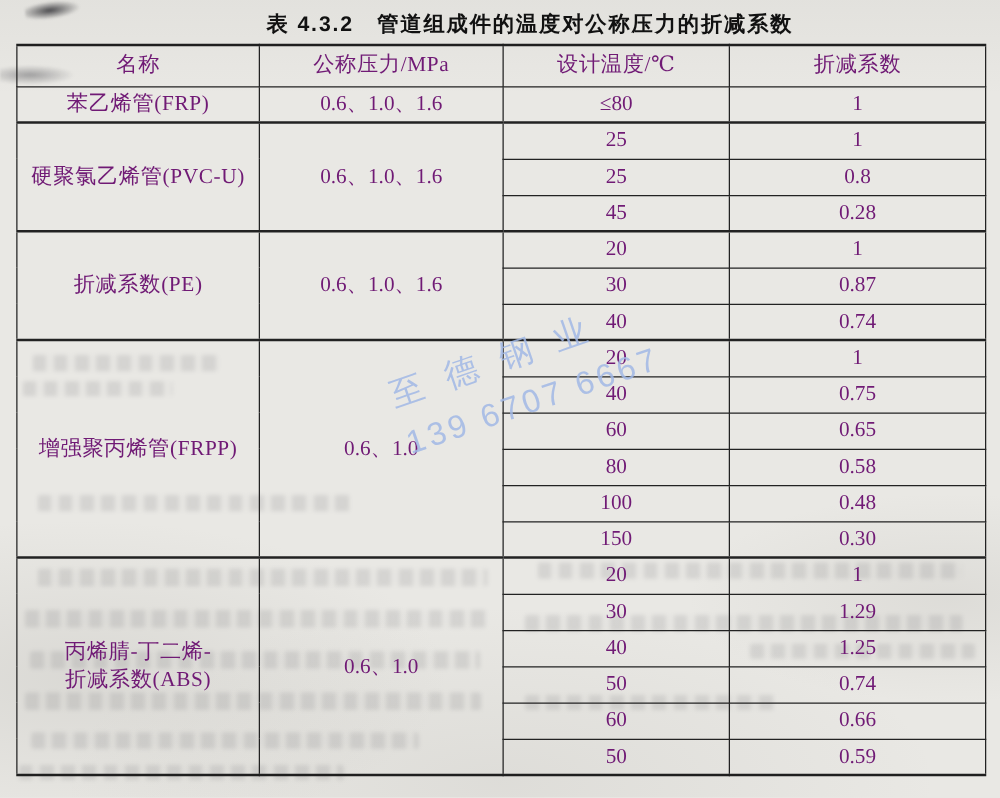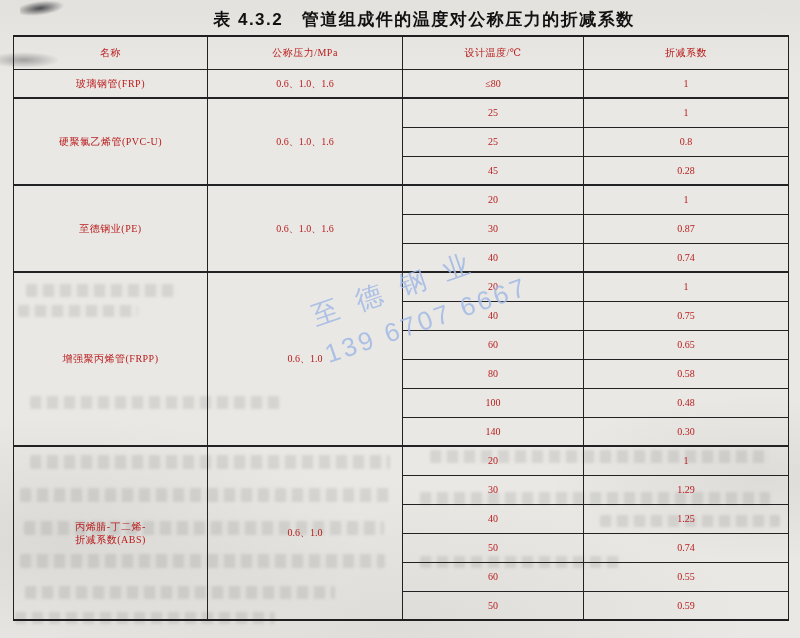--- a/index.html
+++ b/index.html
@@ -25,21 +25,21 @@
   }
   table.spec{
     position:absolute;left:13px;top:35px;width:775px;z-index:2;
     border-collapse:collapse;table-layout:fixed;
     border:1.6px solid #1f1f1f;border-top-width:2.8px;border-bottom-width:2.8px;
     background:transparent;
   }
   .spec th,.spec td{
     border:1.5px solid #222;
     text-align:center;vertical-align:middle;
-    font-size:10px;font-weight:normal;color:#b91c1c;
+    font-size:17px;font-weight:normal;color:#701a75;
     padding:0 4px;line-height:1.35;
     background:transparent;
   }
   .spec thead tr{height:33px;}
   .spec tbody tr{height:29px;}
   .spec th{letter-spacing:.5px;}
   .name-cell{white-space:pre-line;letter-spacing:.5px;}
   tr.grp td{border-top-width:2.4px;}
   
   .watermark{
@@ -90,21 +90,21 @@
     <tr>
       <th>名称</th>
       <th>公称压力/MPa</th>
       <th>设计温度/℃</th>
       <th>折减系数</th>
     </tr>
   </thead>
   <tbody>
 
     <tr>
-      <td class="name-cell">玻璃钢管(FRP)</td>
+      <td class="name-cell">苯乙烯管(FRP)</td>
       <td>0.6、1.0、1.6</td>
       <td>≤80</td>
       <td>1</td>
     </tr>
 
     <tr class="grp">
       <td class="name-cell" rowspan="3">硬聚氯乙烯管(PVC-U)</td>
       <td rowspan="3">0.6、1.0、1.6</td>
       <td>25</td>
       <td>1</td>
@@ -112,21 +112,21 @@
     <tr>
       <td>25</td>
       <td>0.8</td>
     </tr>
     <tr>
       <td>45</td>
       <td>0.28</td>
     </tr>
 
     <tr class="grp">
-      <td class="name-cell" rowspan="3">至德钢业(PE)</td>
+      <td class="name-cell" rowspan="3">折减系数(PE)</td>
       <td rowspan="3">0.6、1.0、1.6</td>
       <td>20</td>
       <td>1</td>
     </tr>
     <tr>
       <td>30</td>
       <td>0.87</td>
     </tr>
     <tr>
       <td>40</td>
@@ -149,21 +149,21 @@
     </tr>
     <tr>
       <td>80</td>
       <td>0.58</td>
     </tr>
     <tr>
       <td>100</td>
       <td>0.48</td>
     </tr>
     <tr>
-      <td>140</td>
+      <td>150</td>
       <td>0.30</td>
     </tr>
 
     <tr class="grp">
       <td class="name-cell" rowspan="6">丙烯腈-丁二烯-
 折减系数(ABS)</td>
       <td rowspan="6">0.6、1.0</td>
       <td>20</td>
       <td>1</td>
     </tr>
@@ -174,21 +174,21 @@
     <tr>
       <td>40</td>
       <td>1.25</td>
     </tr>
     <tr>
       <td>50</td>
       <td>0.74</td>
     </tr>
     <tr>
       <td>60</td>
-      <td>0.55</td>
+      <td>0.66</td>
     </tr>
     <tr>
       <td>50</td>
       <td>0.59</td>
     </tr>
   </tbody>
 </table>
 
 <div class="watermark">
   <div class="wm1">至德钢业</div>

